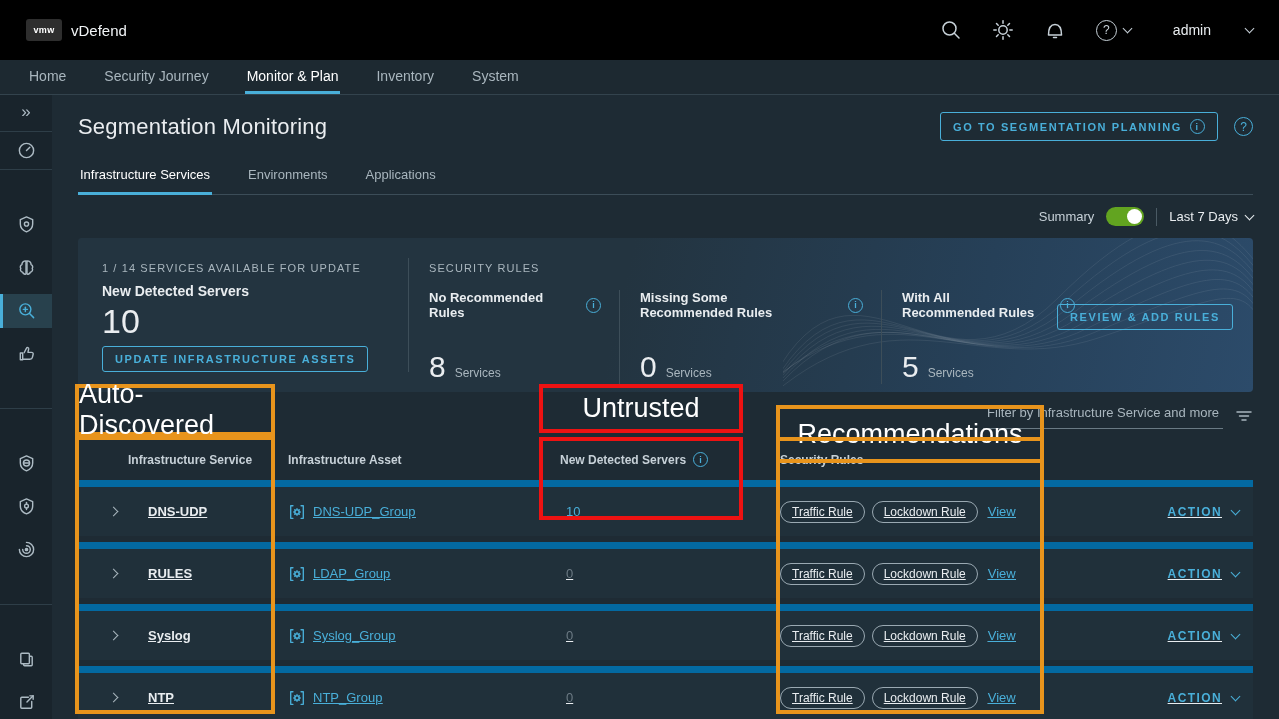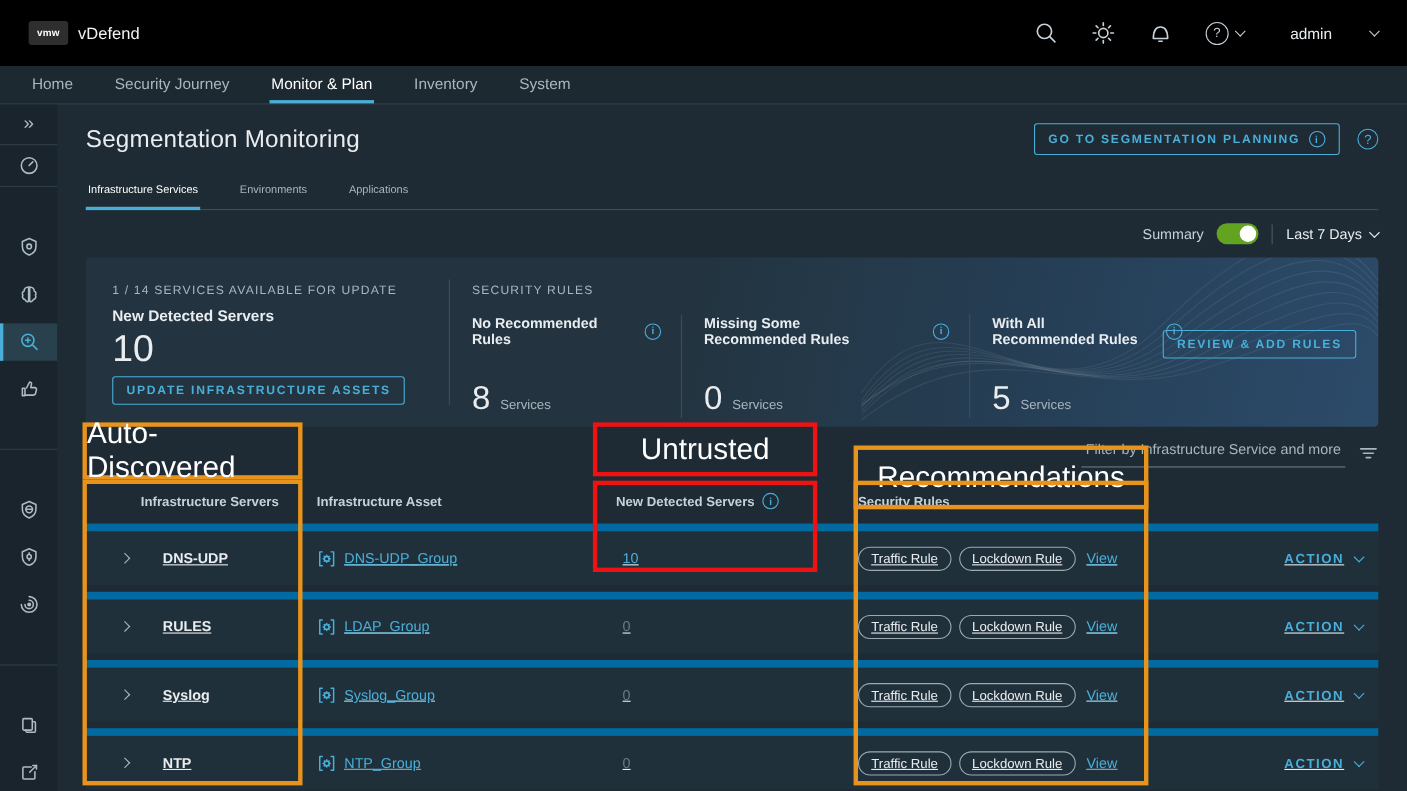--- a/index.html
+++ b/index.html
@@ -50,21 +50,21 @@
   .title-actions { margin-left:auto; display:flex; align-items:center; gap:16px; }
   .btn-outline { border:1px solid #49AFD9; border-radius:3px; background:transparent; color:#49AFD9;
                  font-family:"Liberation Sans",sans-serif; font-size:11px; font-weight:bold; letter-spacing:1.6px;
                  padding:6px 12px; display:flex; align-items:center; gap:8px; cursor:pointer; }
   .info-i { width:15px; height:15px; border:1px solid currentColor; border-radius:50%; display:inline-flex; align-items:center; justify-content:center;
             font-size:9px; font-style:normal; font-weight:bold; flex:none; }
   .help-blue { width:19px; height:19px; border:1.5px solid #49AFD9; color:#49AFD9; border-radius:50%; display:flex; align-items:center; justify-content:center; font-size:12px; cursor:pointer; }
 
   
   .tabs { margin-top:20px; display:flex; gap:34px; border-bottom:1px solid #3C4D58; }
-  .tab { font-size:10px; color:#A9B6BE; padding:6px 2px 10px; cursor:pointer; border-bottom:3px solid transparent; margin-bottom:-1px; }
+  .tab { font-size:13px; color:#A9B6BE; padding:6px 2px 10px; cursor:pointer; border-bottom:3px solid transparent; margin-bottom:-1px; }
   .tab.active { color:#fff; border-bottom-color:#49AFD9; }
 
   
   .controls { margin-top:12px; display:flex; align-items:center; justify-content:flex-end; gap:12px; }
   .ctl-label { font-size:13px; color:#C7D1D8; }
   .toggle { width:38px; height:19px; border-radius:10px; background:#62A420; position:relative; cursor:pointer; flex:none; }
   .toggle .knob { position:absolute; top:2px; right:2px; width:15px; height:15px; background:#fff; border-radius:50%; }
   .ctl-div { width:1px; height:18px; background:#4A5A64; }
   .range { font-size:13px; color:#E9EDF0; display:flex; align-items:center; gap:8px; cursor:pointer; }
 
@@ -392,21 +392,21 @@
         <g class="ic" stroke-width="1.4">
             <line x1="2" y1="3" x2="16" y2="3"></line>
             <line x1="4.5" y1="7" x2="13.5" y2="7"></line>
             <line x1="7" y1="11" x2="11" y2="11"></line>
           </g>
       </svg>
     </div>
 
     <div class="thead">
       <div class="th th-service">
-          <span>Infrastructure Servers</span>
+          <span>Infrastructure Service</span>
         </div>
       <div class="th">
           <span>Infrastructure Asset</span>
         </div>
       <div class="th">
         <span>New Detected Servers</span>
         <span class="info-i">i</span>
       </div>
       <div class="th">
           <span>Security Rules</span>

